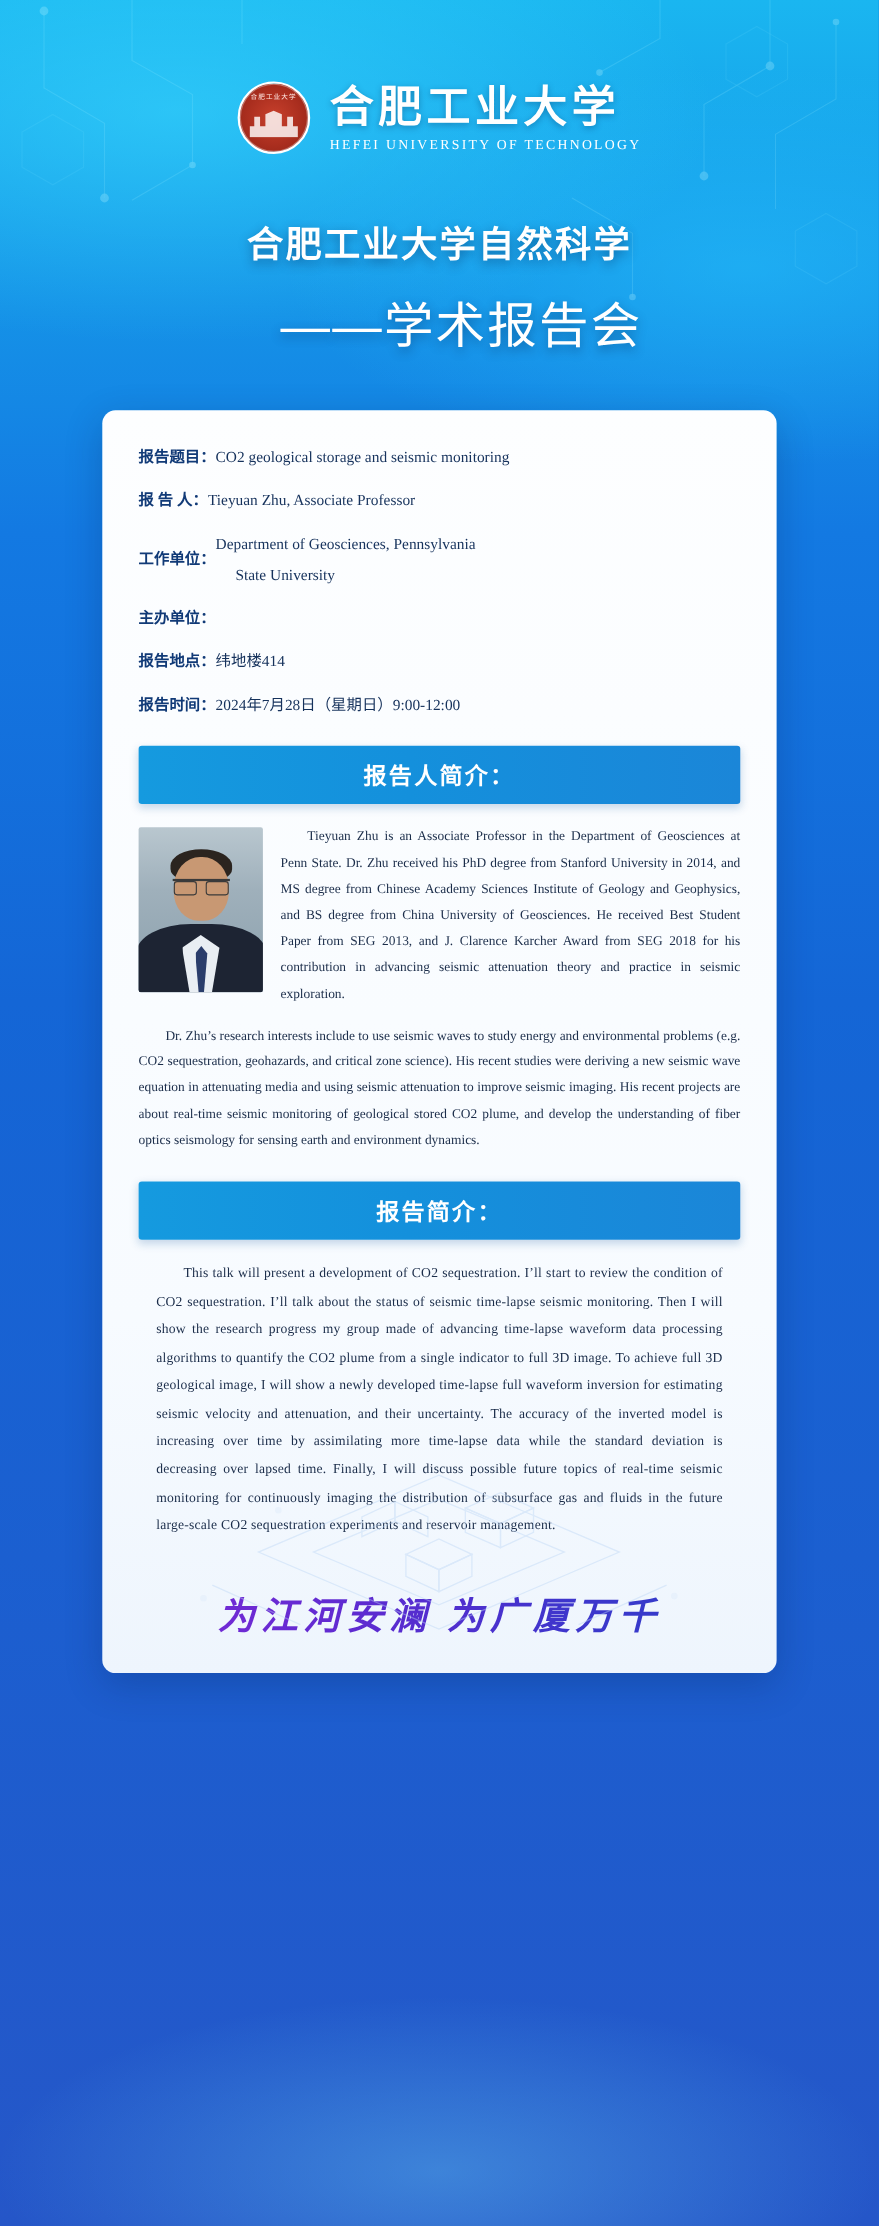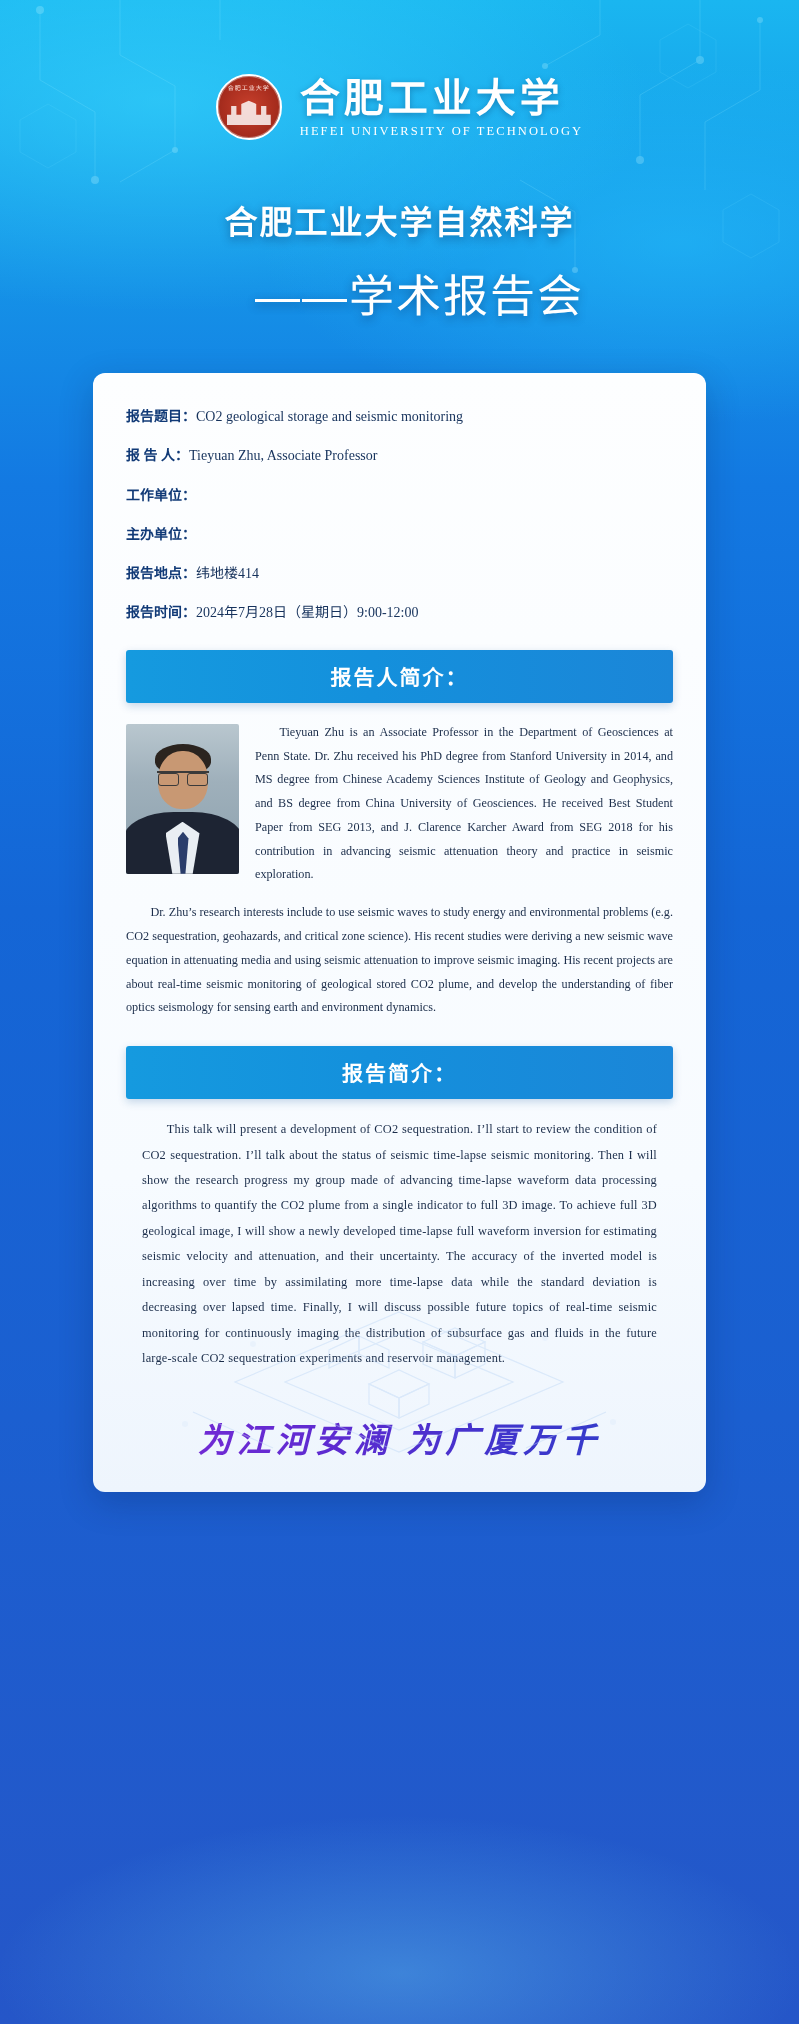--- a/index.html
+++ b/index.html
@@ -352,20 +352,24 @@
         <span class="info-value serif-en">CO2 geological storage and seismic monitoring</span>
       </div>
 
       <div class="info-row">
         <span class="info-label">报 告 人：</span>
         <span class="info-value serif-en">Tieyuan Zhu, Associate Professor</span>
       </div>
 
       <div class="info-row">
         <span class="info-label">工作单位：</span>
+        <span class="info-value serif-en">
+          <span>Department of Geosciences, Pennsylvania</span>
+          <span class="cont">State University</span>
+        </span>
       </div>
 
       <div class="info-row">
         <span class="info-label">主办单位：</span>
       </div>
 
       <div class="info-row">
         <span class="info-label">报告地点：</span>
         <span class="info-value">纬地楼414</span>
       </div>

